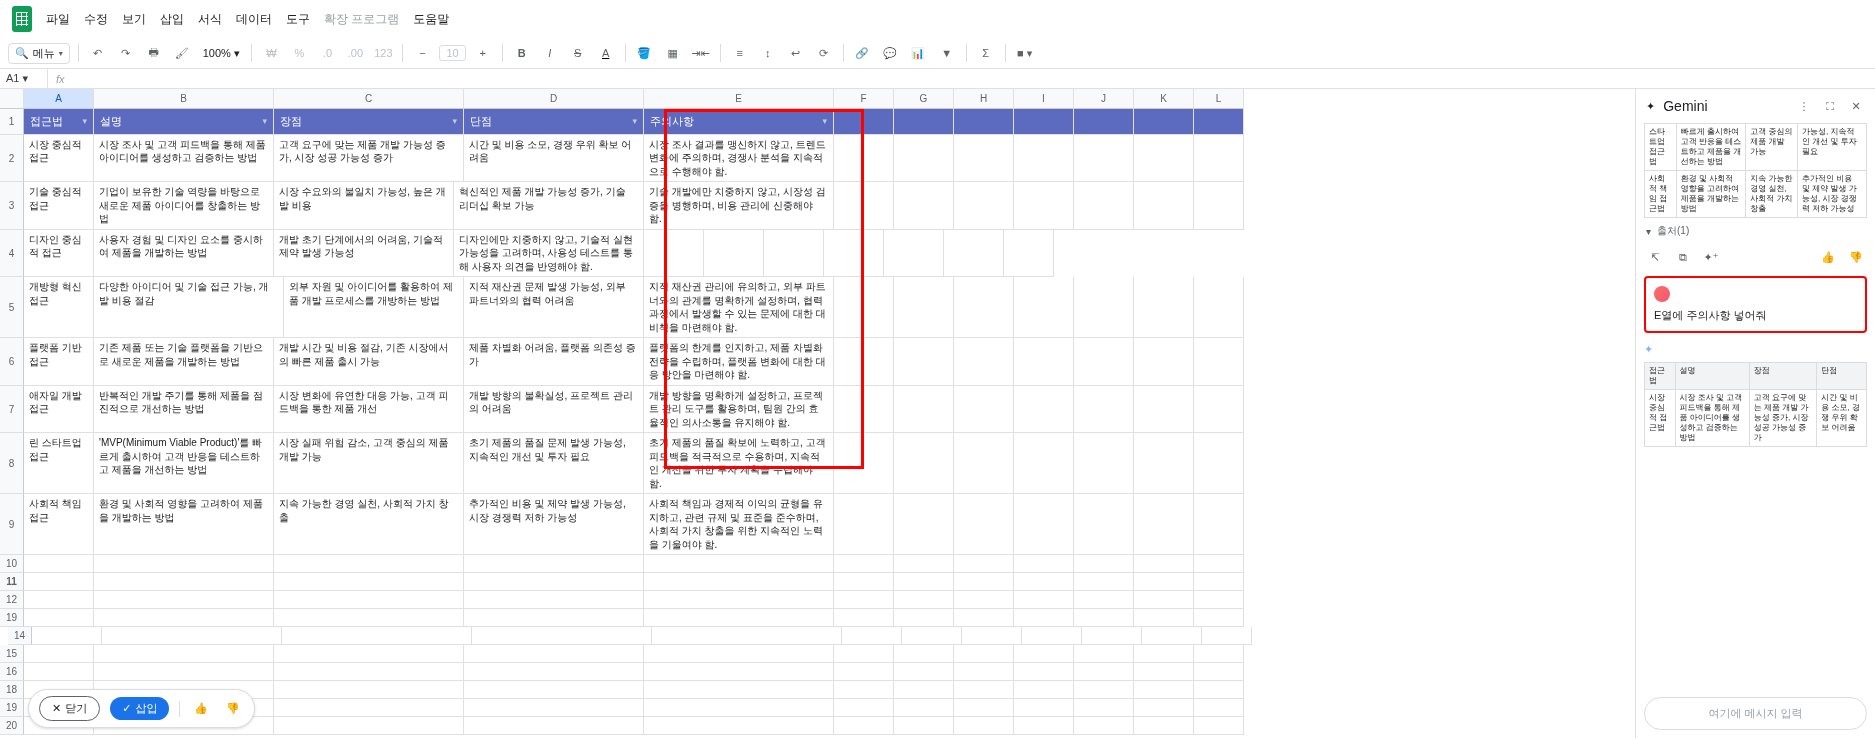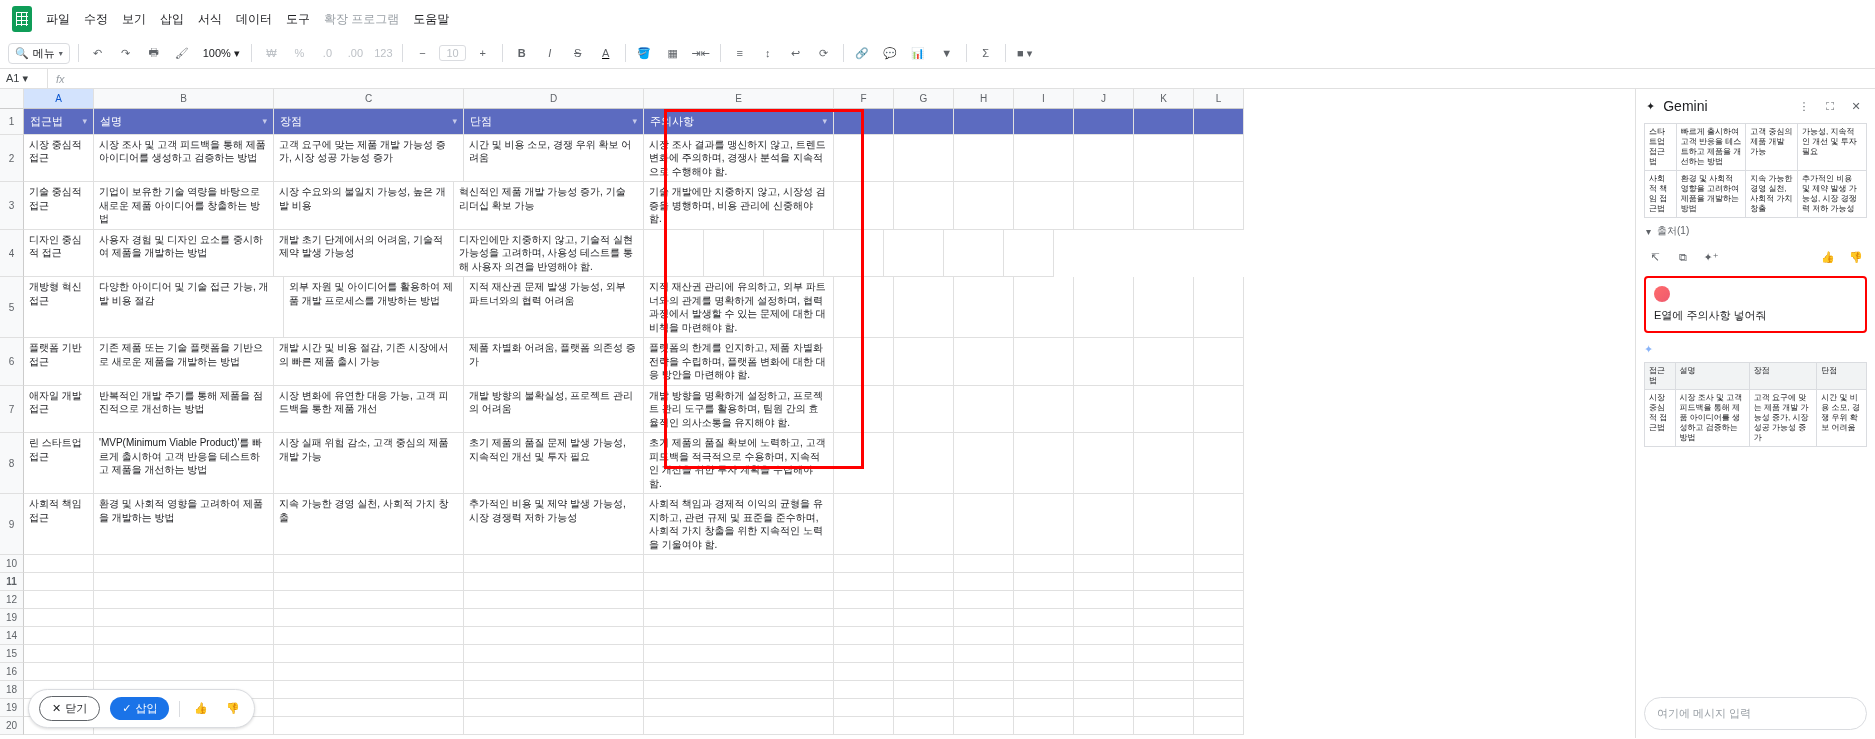--- a/index.html
+++ b/index.html
@@ -56,21 +56,21 @@
 .mini-table td { border: 1px solid #dadce0; padding: 3px 4px; vertical-align: top; line-height: 1.25; }
 .mini-table .mh td { background: #f1f3f4; font-weight: 500; }
 .source-row { display:flex; align-items:center; gap:6px; font-size:10px; color:#5f6368; padding:6px 2px; }
 .act-row { display:flex; justify-content:space-between; padding:4px 2px; }
 .act-row .grp { display:flex; gap:10px; }
 
 .user-prompt-box { border: 2px solid #ff0000; border-radius: 4px; padding: 8px; margin: 6px 0 10px; font-size: 11px; }
 .up-head { display:flex; align-items:center; gap:6px; margin-bottom:6px; }
 .avatar { width:16px; height:16px; border-radius:50%; background: linear-gradient(135deg,#ff6b6b,#ee5a6f); }
 
-.gem-input { margin: 8px; border: 1px solid #dadce0; border-radius: 18px; padding: 8px 12px; font-size: 11px; color: #9aa0a6; }
+.gem-input { margin: 8px; border: 1px solid #dadce0; border-radius: 18px; padding: 8px 12px; font-size: 11px; color: #9aa0a6; text-align: center; }
 
 .colA{width:70px}.colB{width:180px}.colC{width:190px}.colD{width:180px}.colE{width:190px}
 .colF{width:60px}.colG{width:60px}.colH{width:60px}.colI{width:60px}.colJ{width:60px}.colK{width:60px}.colL{width:50px}
 </style>
 </head>
 <body>
 
 <div class="top-menubar">
   <div class="sheets-logo"></div>
   <span class="menu-item">파일</span>
@@ -368,21 +368,21 @@
           <div class="cell colE" style="height: 18px;"></div>
           <div class="cell colF" style="height: 18px;"></div>
           <div class="cell colG" style="height: 18px;"></div>
           <div class="cell colH" style="height: 18px;"></div>
           <div class="cell colI" style="height: 18px;"></div>
           <div class="cell colJ" style="height: 18px;"></div>
           <div class="cell colK" style="height: 18px;"></div>
           <div class="cell colL" style="height: 18px;"></div>
         </div>
         <div class="row">
-          <div class="row-h" style="height: 18px;">14</div>
+          <div class="row-h" style="height: 18px; margin-left: 8px;">14</div>
           <div class="cell colA" style="height: 18px;"></div>
           <div class="cell colB" style="height: 18px;"></div>
           <div class="cell colC" style="height: 18px;"></div>
           <div class="cell colD" style="height: 18px;"></div>
           <div class="cell colE" style="height: 18px;"></div>
           <div class="cell colF" style="height: 18px;"></div>
           <div class="cell colG" style="height: 18px;"></div>
           <div class="cell colH" style="height: 18px;"></div>
           <div class="cell colI" style="height: 18px;"></div>
           <div class="cell colJ" style="height: 18px;"></div>

